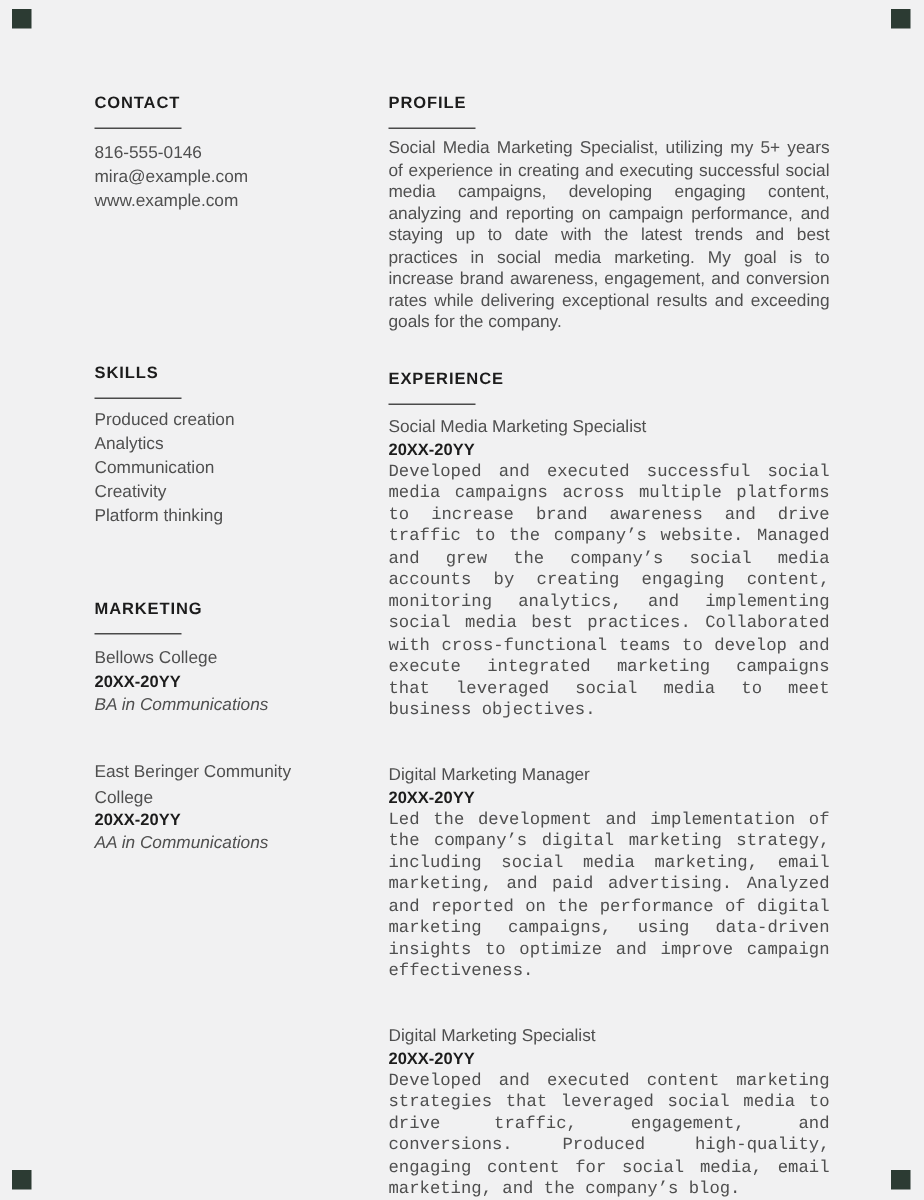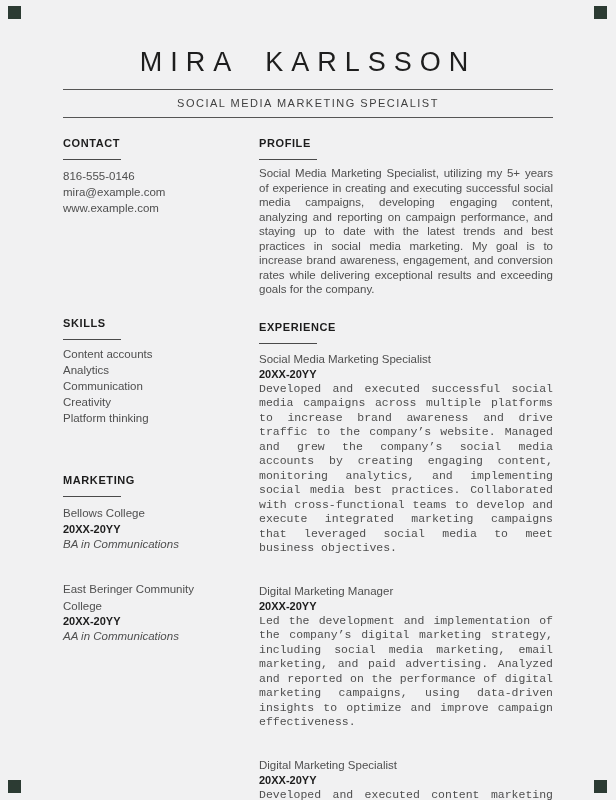--- a/index.html
+++ b/index.html
@@ -100,46 +100,40 @@
 </head>
 <body>
 
 <div class="page">
 
   <div class="corner tl"></div>
   <div class="corner tr"></div>
   <div class="corner bl"></div>
   <div class="corner br"></div>
 
-  <header>
-    <h1 class="name">MIRA KARLSSON</h1>
-    <div class="rule"></div>
-    <div class="subtitle">SOCIAL MEDIA MARKETING SPECIALIST</div>
-    <div class="rule"></div>
-  </header>
 
   <div class="columns">
 
     <div class="col-left">
 
       <section class="contact-section">
         <h2 class="sec">CONTACT</h2>
         <div class="h-underline"></div>
         <div class="contact-list">
           <div class="contact-line">816-555-0146</div>
           <div class="contact-line">mira@example.com</div>
           <div class="contact-line">www.example.com</div>
         </div>
       </section>
 
       <section class="skills-section">
         <h2 class="sec">SKILLS</h2>
         <div class="h-underline"></div>
         <div>
-          <div class="skill-line">Content accounts</div>
+          <div class="skill-line">Produced creation</div>
           <div class="skill-line">Analytics</div>
           <div class="skill-line">Communication</div>
           <div class="skill-line">Creativity</div>
           <div class="skill-line">Platform thinking</div>
         </div>
       </section>
 
       <section class="education-section">
         <h2 class="sec">MARKETING</h2>
         <div class="h-underline"></div>

